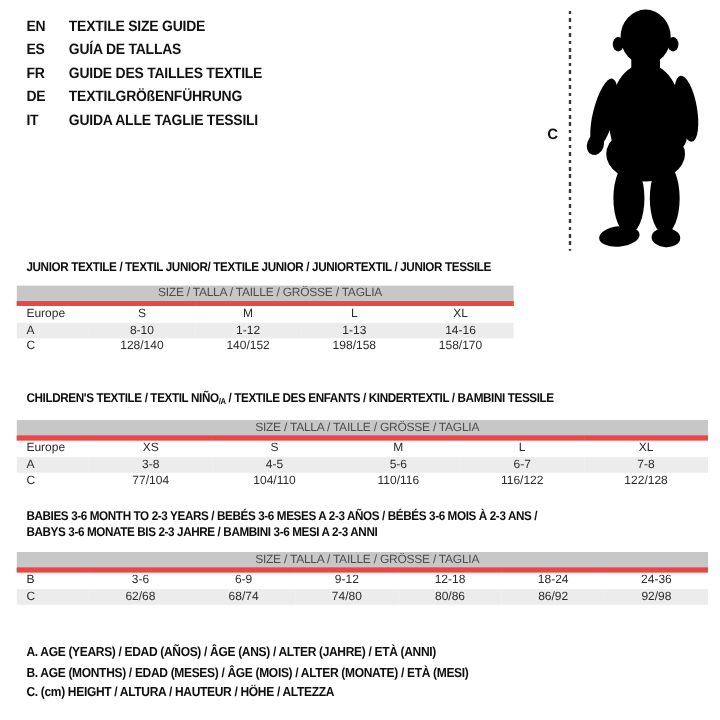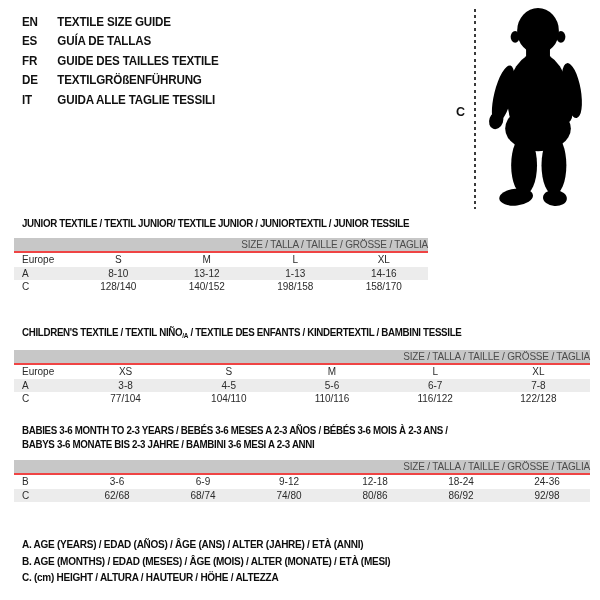--- a/index.html
+++ b/index.html
@@ -27,23 +27,23 @@
   #title-children { top:326px; }
   #title-babies   { top:424px; line-height:13.5px; }
   .title-sub { font-size:7px; vertical-align:-1.5px; }
 
   
   .size-table { position:absolute; left:14px; border-collapse:collapse; table-layout:fixed;
                 font-size:10px; color:#2b2b2b; }
   #table-junior   { top:238px; width:414px; }
   #table-children { top:350px; width:576px; }
   #table-babies   { top:460px; width:576px; }
-  .size-table thead th { background:#c7c7c7; color:#4c4c4c; font-weight:normal; text-align:right;
+  .size-table thead th { background:#c7c7c7; color:#4c4c4c; font-weight:normal; text-align:center;
                          font-size:10px; letter-spacing:-0.2px; height:13px; padding:0 0 0 8px;
-                         border-bottom:2px solid #ef4444; }
+                         border-bottom:4px solid #ef4444; }
   .size-table td { height:13.5px; padding:0; text-align:center;margin-top:34px; }
   .size-table td.row-label { text-align:left; padding-left:8px; }
   .size-table tbody tr:nth-child(even) { background:#ececec; }
 
   
   .legend { position:absolute; left:22px; top:536px; font-weight:bold; font-size:10.9px;
             line-height:16.6px; letter-spacing:-0.3px; color:#0d0d0d; white-space:nowrap;
             transform:scaleX(0.92); transform-origin:left top; }
 </style>
 </head>
@@ -113,21 +113,21 @@
       <tr>
         <td class="row-label">Europe</td>
         <td>S</td>
         <td>M</td>
         <td>L</td>
         <td>XL</td>
       </tr>
       <tr>
         <td class="row-label">A</td>
         <td>8-10</td>
-        <td>13-12</td>
+        <td>1-12</td>
         <td>1-13</td>
         <td>14-16</td>
       </tr>
       <tr>
         <td class="row-label">C</td>
         <td>128/140</td>
         <td>140/152</td>
         <td>198/158</td>
         <td>158/170</td>
       </tr>

